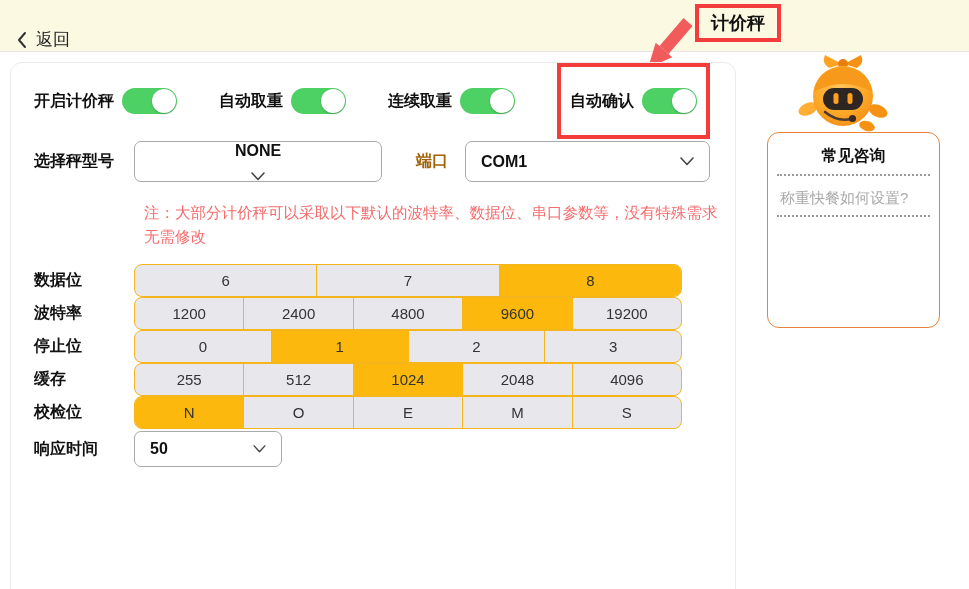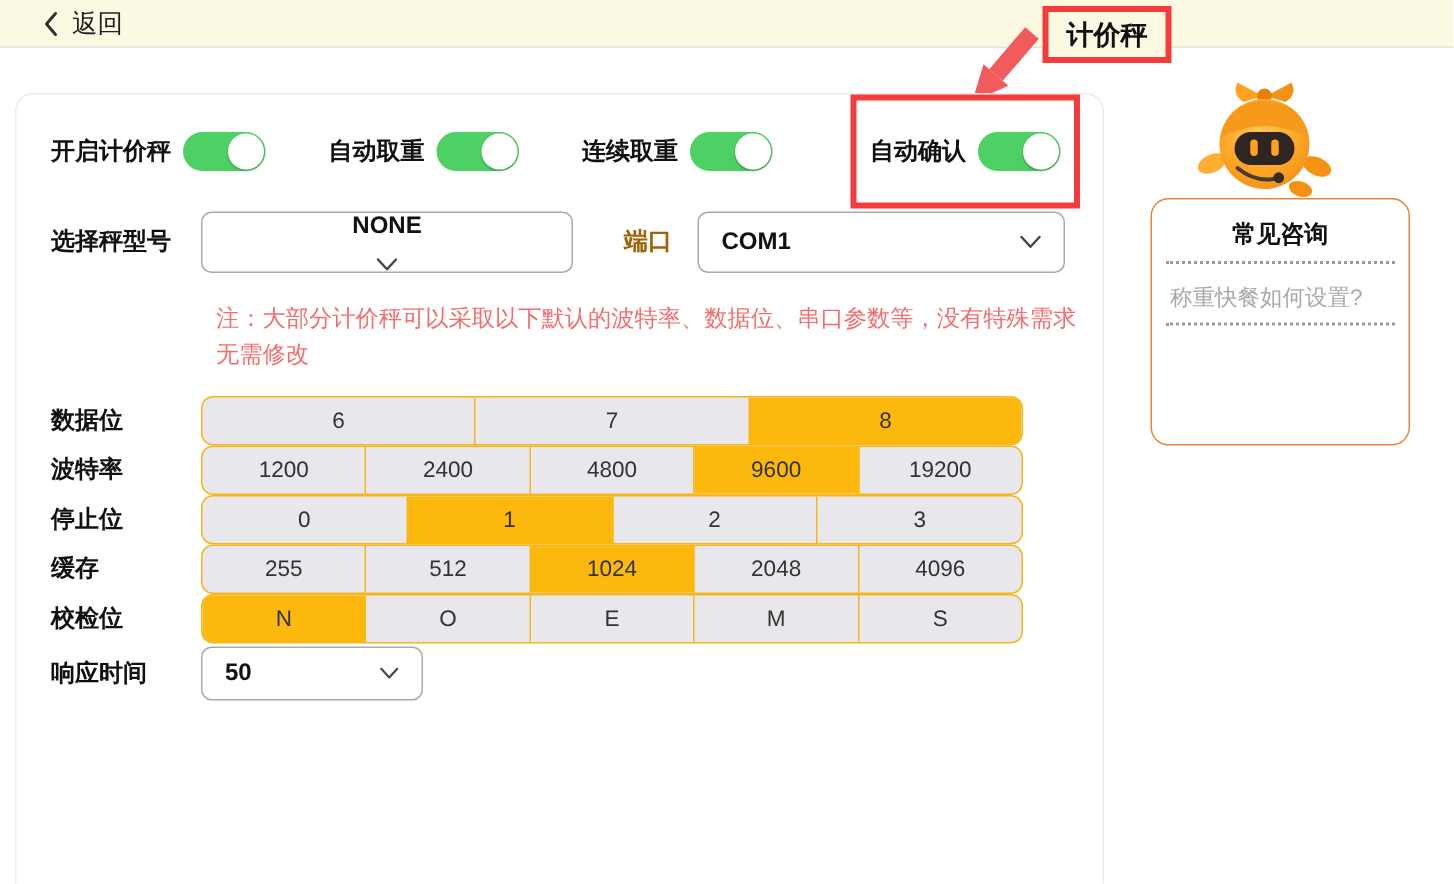--- a/index.html
+++ b/index.html
@@ -5,43 +5,43 @@
   :root{
     --accent-red:#F43C3C; --arrow-red:#F15B5B; --toggle-green:#4ED164;
     --segment-selected:#FCB80D; --segment-border:#F5B51C; --segment-bg:#E8E8EC;
     --note-red:#F56C6C; --faq-border:#E8823B; --topbar-bg:#FCF9E3;
   }
   *{box-sizing:border-box;margin:0;padding:0;}
   html,body{width:969px;height:589px;overflow:hidden;}
   body{font-family:"Liberation Sans","DejaVu Sans",sans-serif;background:#fff;position:relative;color:#222;}
 
   
-  .topbar{position:absolute;left:0;top:0;width:969px;height:32px;background:var(--topbar-bg);
-    border-bottom:1px solid #e4e4e0;display:flex;align-items:center;padding-left:28px;}
+  .topbar{position:absolute;left:0;top:0;width:969px;height:52px;background:var(--topbar-bg);
+    border-bottom:1px solid #e4e4e0;display:flex;align-items:flex-end;padding-left:16px;}
   .back{display:flex;align-items:center;gap:8px;cursor:pointer;font-size:17px;font-weight:500;color:#222;}
   .title-tag{position:absolute;left:695px;top:4px;padding:3px 12px;border:4px solid var(--accent-red);
     background:var(--topbar-bg);font-size:18px;font-weight:700;color:#111;}
   .arrow-svg{position:absolute;left:642px;top:14px;}
 
   
   .main-panel{position:absolute;left:10px;top:62px;width:726px;height:560px;background:#fff;
     border:1px solid #ebebeb;border-radius:12px;padding:15px 0 0 13px;}
   .row{display:flex;align-items:center;}
   .row-label{width:110px;flex:0 0 110px;font-size:16px;font-weight:700;color:#111;padding-left:10px;}
 
   
   .toggles-row{display:flex;align-items:center;gap:42px;padding-left:10px;height:46px;}
   .toggle-group{display:flex;align-items:center;gap:8px;}
   .tg-label{font-size:16px;font-weight:700;color:#111;white-space:nowrap;}
   .switch{position:relative;width:55px;height:26px;border-radius:13px;background:#ddd;cursor:pointer;flex:0 0 55px;}
   .switch.on{background:var(--toggle-green);}
   .knob{position:absolute;top:1px;left:1px;width:24px;height:24px;border-radius:50%;background:#fff;
     box-shadow:0 1px 2px rgba(0,0,0,.25);}
   .switch.on .knob{left:auto;right:1px;}
-  .highlight-red{border:4px solid var(--accent-red);padding:21px 9px;margin:-9px 10px;}
+  .highlight-red{border:4px solid var(--accent-red);padding:21px 9px;margin:-9px 0;}
 
   
   .selects-row{margin-top:17px;}
   .select{height:41px;border:1px solid #a9a9a9;border-radius:7px;background:#fff;display:flex;
     align-items:center;justify-content:space-between;padding:0 15px;cursor:pointer;}
   .select .val{font-size:16px;font-weight:700;color:#111;}
   .sel-model{width:248px;flex-direction:column;}
   .sel-port{width:245px;margin-left:17px;}
   .port-label{margin-left:34px;font-size:16px;font-weight:700;color:#a16207;}
   .chev{flex:0 0 auto;}
@@ -57,21 +57,21 @@
   .seg{flex:1;display:flex;align-items:center;justify-content:center;font-size:15px;color:#333;
     border-right:1px solid var(--segment-border);cursor:pointer;}
   .seg:last-child{border-right:none;}
   .seg.sel{background:var(--segment-selected);border-right-color:var(--segment-selected);}
 
   
   .response-row{margin-top:2px;}
   .sel-resp{width:148px;height:36px;}
 
   
-  .faq-box{position:absolute;left:767px;top:132px;width:173px;height:165px;background:#fff;
+  .faq-box{position:absolute;left:767px;top:132px;width:173px;height:196px;background:#fff;
     border:1px solid var(--faq-border);border-radius:12px;}
   .faq-title{text-align:center;font-size:16px;font-weight:700;color:#111;margin-top:13px;}
   .dotline{border-bottom:2px dotted #9a9a9a;margin:7px 9px 0 9px;}
   .faq-q{font-size:15px;color:#a9a9a9;padding:13px 12px 0 12px;cursor:pointer;}
   .mascot{position:absolute;left:795px;top:52px;}
 </style>
 </head>
 <body>
 
 <div class="topbar">

